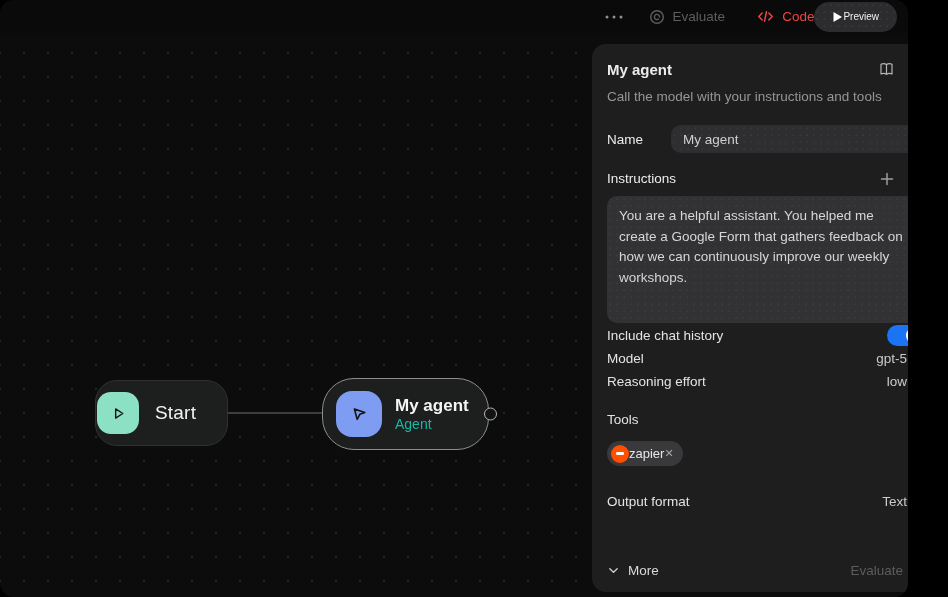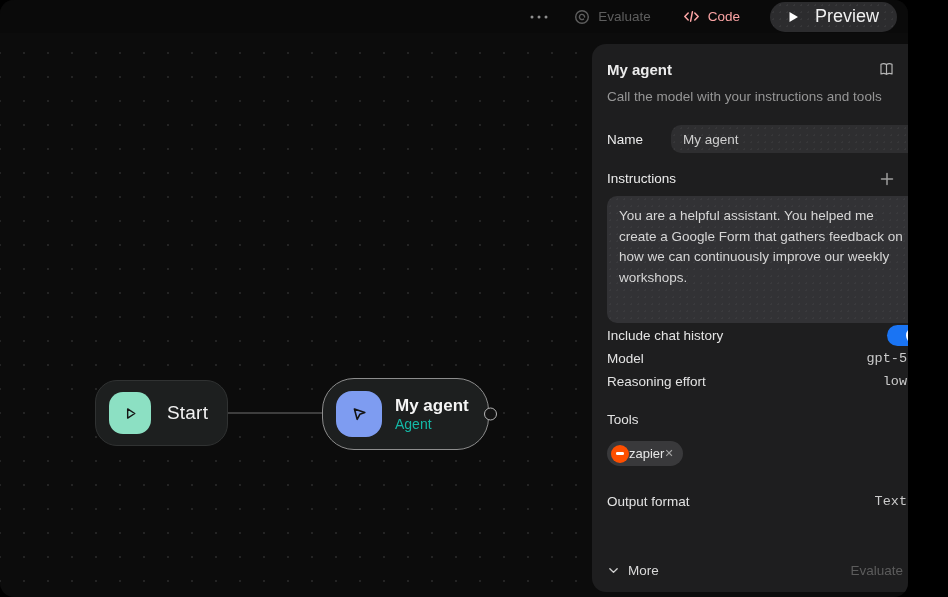--- a/index.html
+++ b/index.html
@@ -14,38 +14,38 @@
   
   .topbar {
     position:absolute; top:0; left:0; right:0; height:33px; background:#0a0a0a;
     display:flex; align-items:center; justify-content:flex-end; padding-right:4px; z-index:5;
   }
   .tb-iconbtn { background:none; border:none; cursor:pointer; color:#8f8f8f;
     display:flex; align-items:center; margin-right:26px; }
   .tb-item { background:none; border:none; cursor:pointer; display:flex; align-items:center;
     gap:8px; font-size:13.5px; font-family:inherit; }
   .tb-evaluate { color:#5e5e5e; margin-right:32px; }
-  .tb-code { color:#fca5a5; margin-right:30px; }
+  .tb-code { color:#ef4444; }
   .pill { border:none; cursor:pointer; height:30px; border-radius:15px; display:flex;
-    align-items:center; gap:16px; font-size:18px; font-family:inherit; }
+    align-items:center; gap:0; font-size:10px; font-family:inherit; }
   .pill.preview { background:#2c2c2e; color:#f0f0f0; padding:0 18px; margin-right:7px;
     background-image:radial-gradient(rgba(255,255,255,0.05) 1px, transparent 1px);
     background-size:7px 7px; }
   .pill.deploy { background:#151515; color:#585858; padding:0 21px; }
   
   .canvas {
     position:absolute; left:0; right:0; top:33px; bottom:0;
     background-image:radial-gradient(circle,#242424 1.1px,transparent 1.1px);
     background-size:24px 24px; background-position:12px 8px;
   }
   .edge { position:absolute; left:228px; top:379px; width:95px; height:1.5px; background:#3e3e3e; }
   .node { position:absolute; background:#1d1f1f; border:1px solid #303232;
     display:flex; align-items:center; cursor:pointer; }
   .node-start { left:95px; top:347px; width:133px; height:66px; border-radius:22px;
-    padding-left:13px; gap:16px; }
+    padding-left:1px; gap:16px; }
   .node-agent { left:322px; top:345px; width:167px; height:72px; border-radius:32px;
     border-color:#8d8d8d; padding-left:13px; gap:13px; }
   .node-icon { display:flex; align-items:center; justify-content:center; flex:none; }
   .icon-mint { width:42px; height:42px; border-radius:14px; background:#8ce0c3; }
   .icon-blue { width:46px; height:46px; border-radius:16px; background:#7e9cf1; }
   .node-label { font-size:19px; color:#f2f2f2; font-weight:500; letter-spacing:.2px; }
   .node-title { font-size:17px; color:#f5f5f5; font-weight:700; line-height:21px; }
   .node-sub { font-size:14px; color:#14b8a6; line-height:17px; }
   .connector { position:absolute; right:-9px; top:50%; transform:translateY(-50%);
     width:13px; height:13px; border-radius:50%; background:#131313; border:1.5px solid #b5b5b5; cursor:pointer; }
@@ -69,21 +69,21 @@
   .ih-icons { display:flex; align-items:center; gap:14px; }
   .ibtn { background:none; border:none; cursor:pointer; padding:0; display:flex; align-items:center; }
   .instructions-area { margin-top:9px; width:100%; height:127px; border:none; outline:none;
     resize:none; border-radius:10px; background-color:#323235; color:#d6d6d6;
     font-size:13.5px; line-height:20.5px; font-family:inherit; padding:10px 12px;
     background-image:radial-gradient(rgba(255,255,255,0.04) 1px, transparent 1px); background-size:7px 7px; }
   .row { display:flex; align-items:center; justify-content:space-between; height:21px; margin-top:2px; }
   .row-label { font-size:13.5px; color:#e3e3e3; }
   .row-tools { margin-top:17px;text-align:right; }
   .select { background:none; border:none; cursor:pointer; display:flex; align-items:flex-end;
-    gap:5px; font-family:Liberation Mono, monospace; }
+    gap:5px; font-family:Liberation Sans, sans-serif; }
   .select-value { font-size:13.5px; color:#cbcbcb; }
   .toggle { position:relative; width:38px; height:21px; border-radius:11px; border:none;
     cursor:pointer; background:#1a74f3; }
   .toggle .knob { position:absolute; top:2px; right:2px; width:17px; height:17px;
     border-radius:50%; background:#fff; }
   .plus-btn { background:none; border:none; cursor:pointer; color:#d0d0d0; display:flex; padding:0; }
   .chip-row { margin-top:11px; display:flex; }
   .chip { display:inline-flex; align-items:center; height:25px;
     background:#39393b; border-radius:13px; padding:0 9px 0 4px; }
   .zapier-dot { width:18px; height:18px; border-radius:50%; background:#ff4f00;

